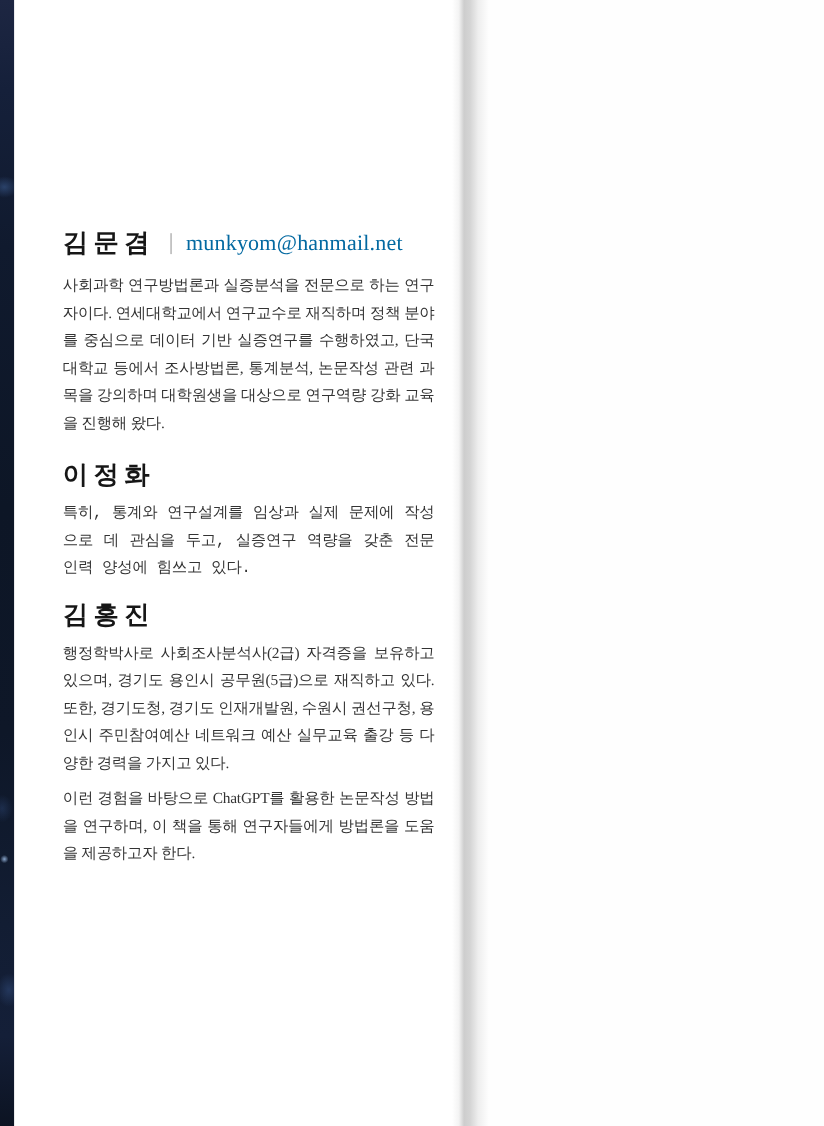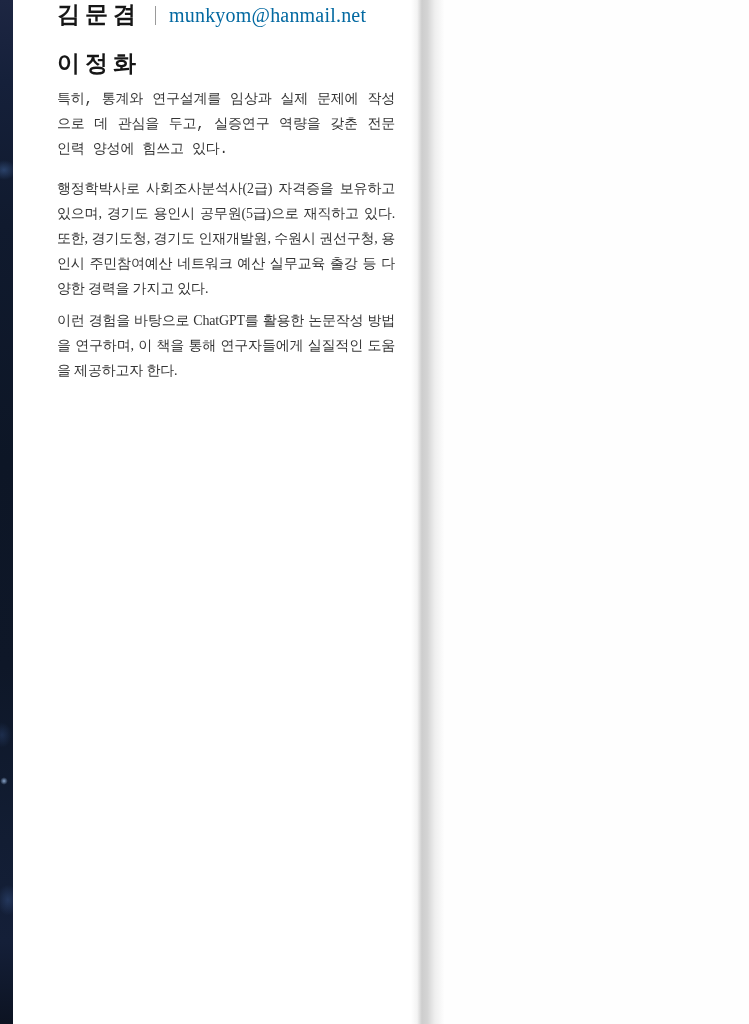--- a/index.html
+++ b/index.html
@@ -107,21 +107,21 @@
     font-size: 14px;
     line-height: 25px;
     text-align: justify;
     word-break: break-all;
     letter-spacing: -0.2px;
     color: #333333;
     margin: 0;
   }
 
   
-  .section-1 { }
+  .section-1 { padding-top: 206px; }
   .section-1 .para-1 { margin-top: 12px; }
   .section-1 .para-2 { margin-top: 7px; }
 
   .section-2 { margin-top: 20px; font-family: Liberation Mono, monospace; }
   .section-2 .para-1 { margin-top: 12px; }
   .section-2 .para-2 { margin-top: 7px; }
 
   .section-3 { margin-top: 14px; }
   .section-3 .para-1 { margin-top: 8px; }
   .section-3 .para-2 { margin-top: 7px; }
@@ -133,31 +133,35 @@
 
 <div class="left-page">
   <div class="bio-content">
 
     <section class="author-section section-1">
       <div class="author-header">
         <span class="author-name">김문겸</span>
         <span class="name-divider"></span>
         <span class="author-email">munkyom@hanmail.net</span>
       </div>
+      <p class="para-1">사회과학 연구방법론과 실증분석을 전문으로 하는 연구자이다. 연세대학교에서 연구교수로 재직하며 정책 분야를 중심으로 데이터 기반 실증연구를 수행하였고, 단국대학교 등에서 조사방법론, 통계분석, 논문작성 관련 과목을 강의하며 대학원생을 대상으로 연구역량 강화 교육을 진행해 왔다.</p>
     </section>
 
     <section class="author-section section-2">
       <div class="author-header">
         <span class="author-name">이정화</span>
       </div>
       <p class="para-2">특히, 통계와 연구설계를 임상과 실제 문제에 작성으로 데 관심을 두고, 실증연구 역량을 갖춘 전문 인력 양성에 힘쓰고 있다.</p>
     </section>
 
     <section class="author-section section-3">
+      <div class="author-header">
+        <span class="author-name">김홍진</span>
+      </div>
       <p class="para-1">행정학박사로 사회조사분석사(2급) 자격증을 보유하고 있으며, 경기도 용인시 공무원(5급)으로 재직하고 있다. 또한, 경기도청, 경기도 인재개발원, 수원시 권선구청, 용인시 주민참여예산 네트워크 예산 실무교육 출강 등 다양한 경력을 가지고 있다.</p>
-      <p class="para-2">이런 경험을 바탕으로 ChatGPT를 활용한 논문작성 방법을 연구하며, 이 책을 통해 연구자들에게 실질적인 도움을 제공하고자 한다.</p>
+      <p class="para-2">이런 경험을 바탕으로 ChatGPT를 활용한 논문작성 방법을 연구하며, 이 책을 통해 연구자들에게 방법론을 도움을 제공하고자 한다.</p>
     </section>
 
   </div>
 </div>
 
 <div class="right-page"></div>
 <div class="gutter-shadow"></div>
 
 </body></html>

